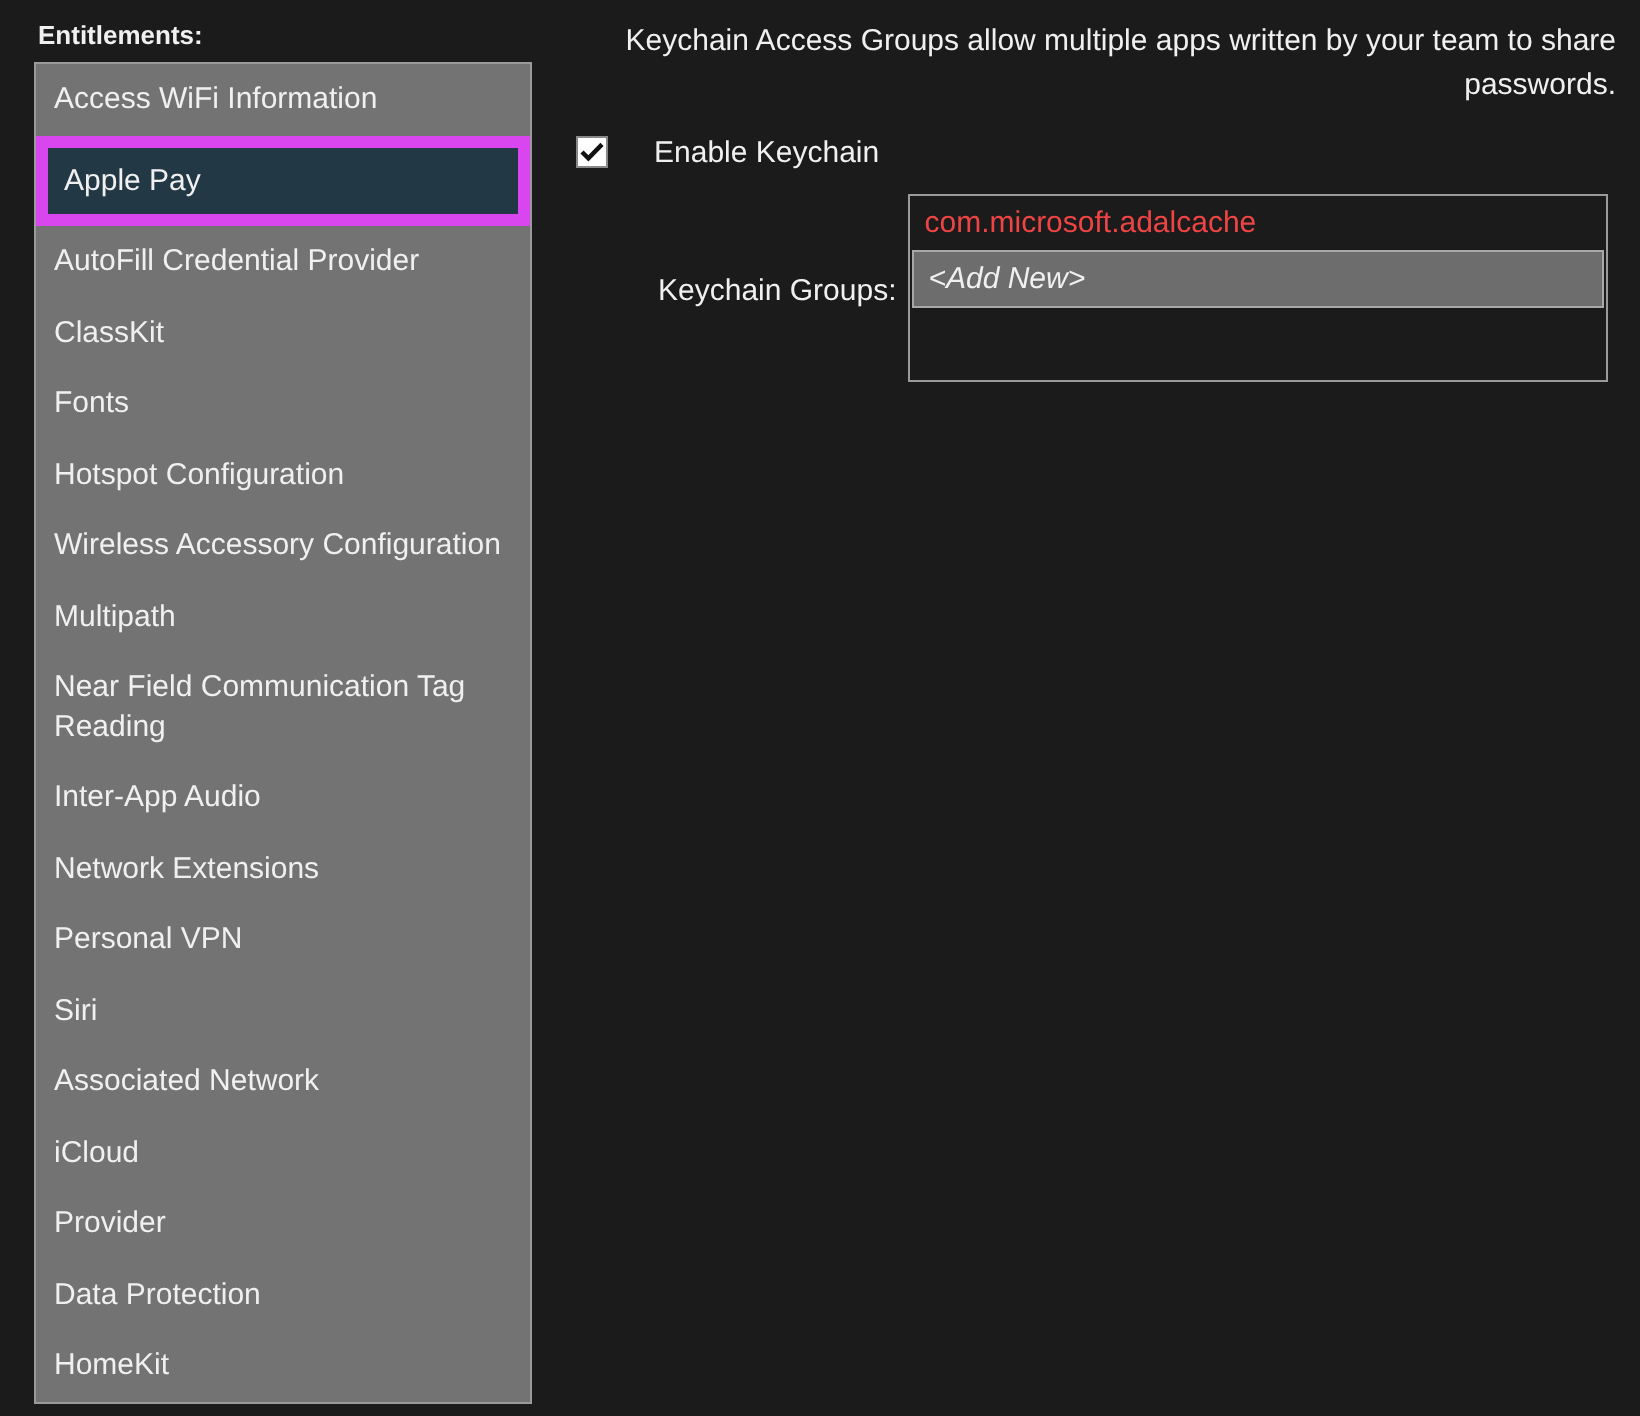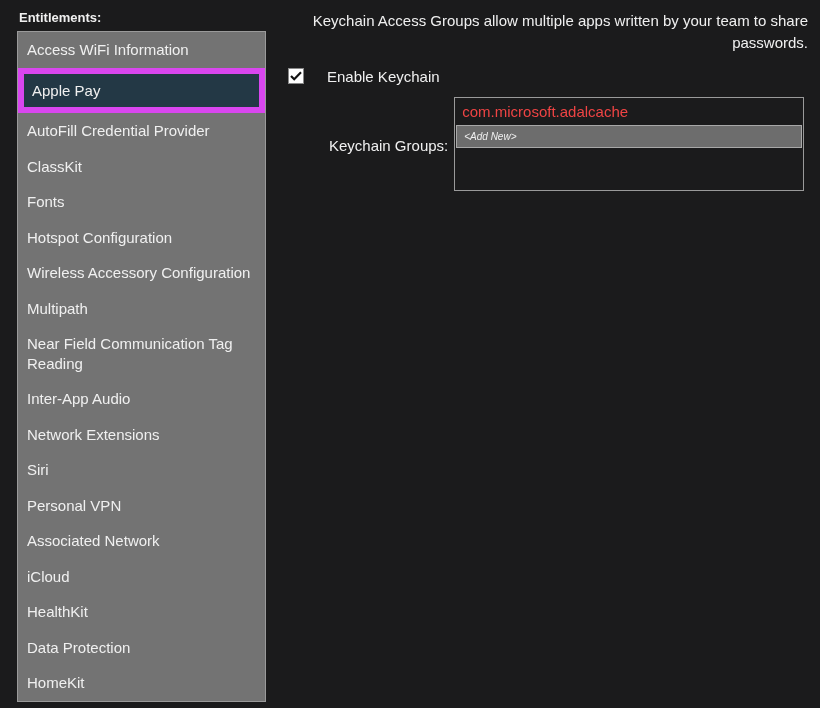--- a/index.html
+++ b/index.html
@@ -98,21 +98,21 @@
     height: 94px;
   }
   .groups-item {
     padding: 5px 7px;
     font-size: 15px;
     color: #ef4444;
     border-bottom: none;
   }
   .groups-add {
     padding: 5px 7px;
-    font-size: 10px;
+    font-size: 15px;
     font-style: italic;
     color: #f0f0f0;
     background: #6d6d6d;
     border: 1px solid #a8a8a8;
     margin: 0 1px;
   }
 </style>
 </head>
 <body>
 
@@ -124,25 +124,25 @@
         <div class="ent-item highlight">Apple Pay</div>
         <div class="ent-item">AutoFill Credential Provider</div>
         <div class="ent-item">ClassKit</div>
         <div class="ent-item">Fonts</div>
         <div class="ent-item">Hotspot Configuration</div>
         <div class="ent-item">Wireless Accessory Configuration</div>
         <div class="ent-item">Multipath</div>
         <div class="ent-item">Near Field Communication Tag Reading</div>
         <div class="ent-item">Inter-App Audio</div>
         <div class="ent-item">Network Extensions</div>
+        <div class="ent-item">Personal VPN</div>
         <div class="ent-item">Siri</div>
-        <div class="ent-item">Personal VPN</div>
         <div class="ent-item">Associated Network</div>
         <div class="ent-item">iCloud</div>
-        <div class="ent-item">HealthKit</div>
+        <div class="ent-item">Provider</div>
         <div class="ent-item">Data Protection</div>
         <div class="ent-item">HomeKit</div>
         <div class="ent-item">Sign In With Apple</div>
       </div>
   </div>
 
   <div class="right-panel">
     <div class="description-text">Keychain Access Groups allow multiple apps written by your team to share passwords.</div>
 
     <div class="checkbox-row">

